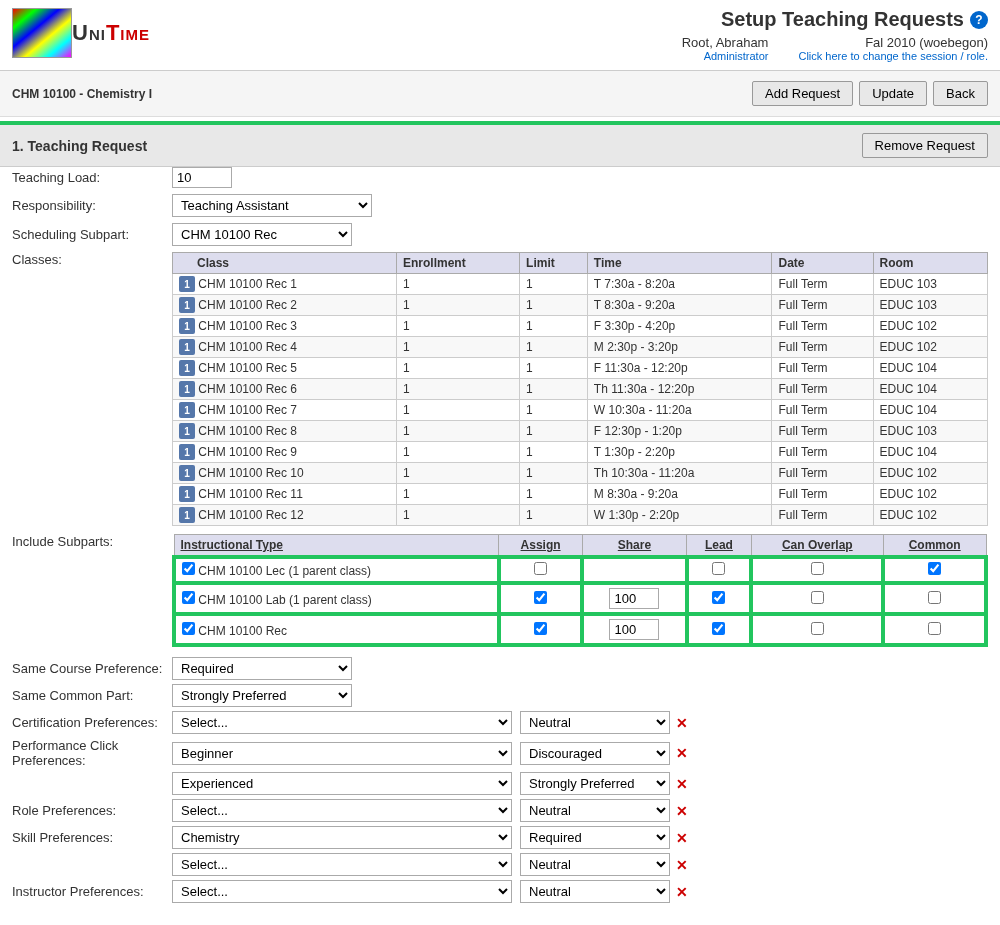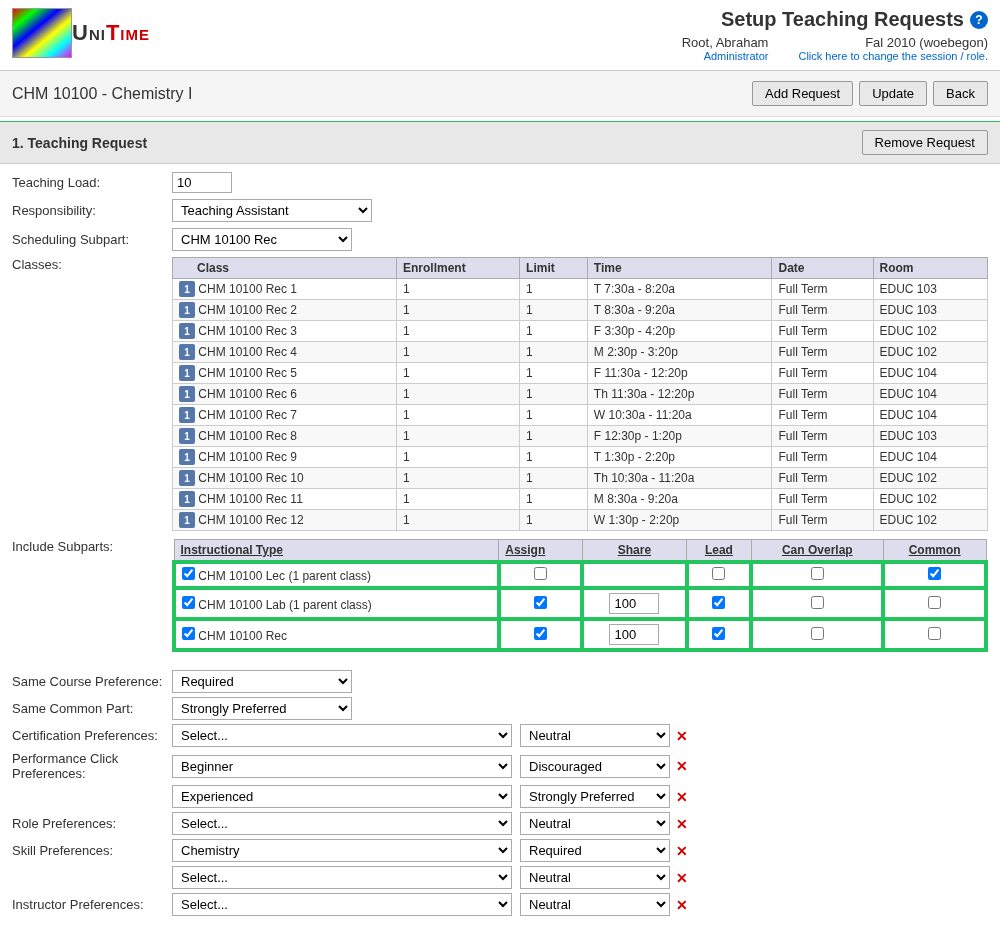--- a/index.html
+++ b/index.html
@@ -9,30 +9,30 @@
     .header { display: flex; justify-content: space-between; align-items: flex-start; padding: 8px 12px; border-bottom: 1px solid #ccc; }
     .logo-area { display: flex; align-items: center; }
     .logo-box { width: 60px; height: 50px; background: linear-gradient(to bottom right, #f00, #0f0, #00f, #ff0, #0ff, #f0f); border: 1px solid #999; }
     .unitime-text { font-size: 22px; font-weight: bold; color: #333; letter-spacing: 1px; }
     .header-right { text-align: right; }
     .admin-label { color: #0066cc; font-size: 11px; display: block; }
     .session-link { color: #0066cc; font-size: 11px; display: block; }
     
     
     .course-bar { display: flex; justify-content: space-between; align-items: center; padding: 10px 12px; border-bottom: 1px solid #ddd; background: #f5f5f5; }
-    .course-title { font-size: 16px; font-weight: normal; }
+    .course-title { font-size: 12px; font-weight: bold; }
     .btn-group { display: flex; gap: 6px; }
     .btn { padding: 4px 12px; background: #e8e8e8; border: 1px solid #999; cursor: pointer; font-size: 13px; border-radius: 2px; }
     
     
-    .section-header { display: flex; justify-content: space-between; align-items: center; padding: 8px 12px; background: #e8e8e8; border-bottom: 1px solid #ccc; border-top: 1px solid #22c55e; margin-top: 4px; }
+    .section-header { display: flex; justify-content: space-between; align-items: center; padding: 8px 12px; background: #e8e8e8; border-bottom: 1px solid #ccc; border-top: 4px solid #22c55e; margin-top: 4px; }
     .section-title { font-size: 14px; font-weight: bold; }
     
     
-    .form-area { padding: 8px 12px; }
+    .form-area { padding: 0 12px; }
     .form-row { display: flex; align-items: center; margin-bottom: 6px; }
     .form-label { width: 160px; font-weight: normal; color: #333; flex-shrink: 0; }
     
     input[type="text"], input[type="number"] { border: 1px solid #aaa; padding: 2px 4px; font-size: 13px; }
     
     select { border: 1px solid #aaa; padding: 2px 4px; font-size: 13px; background: #fff; }
     
     
     .classes-table { width: 100%; border-collapse: collapse; margin-left: 0; }
     .classes-table th { background: #dde; border: 1px solid #aaa; padding: 3px 6px; text-align: left; font-size: 12px; }
@@ -272,21 +272,21 @@
     </div>
   </div>
 
   <div class="form-row" style="align-items:flex-start; margin-top:8px;">
     <div class="form-label">Include Subparts:</div>
     <div style="flex:1;">
       <table class="subparts-table">
         <thead>
           <tr>
             <th>Instructional Type</th>
-            <th style="">Assign</th>
+            <th style="text-align:center;">Assign</th>
             <th style="text-align:center;">Share</th>
             <th style="text-align:center;">Lead</th>
             <th style="text-align:center;">Can Overlap</th>
             <th style="text-align:center;">Common</th>
           </tr>
         </thead>
         <tbody>
 
           <tr>
             <td>

